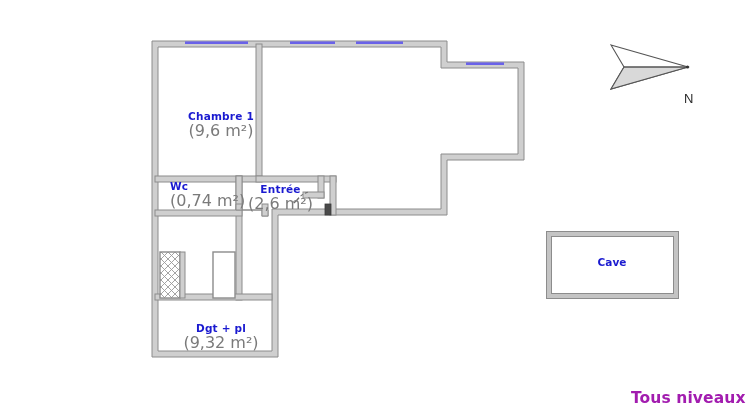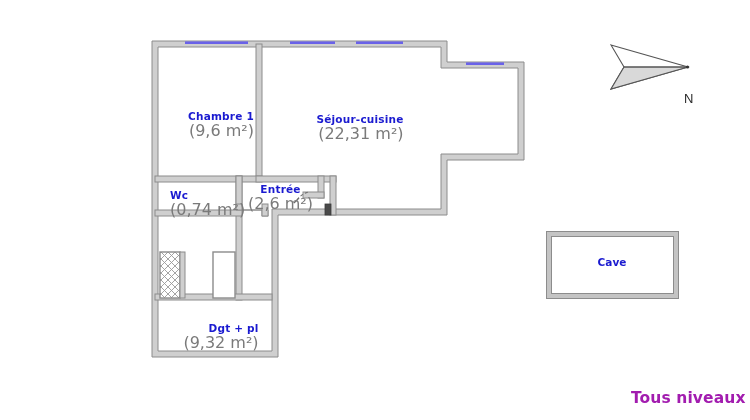--- a/index.html
+++ b/index.html
@@ -25,21 +25,21 @@
     font-size:10.5px;
     color:#1a1ad0;
     letter-spacing:.2px;
     display:block;
   }
   .room-area{
     font-size:16px;
     color:#7a7a7a;
     display:block;
   }
-  .room-label.centered{transform:translateX(-50%);text-align:right;}
+  .room-label.centered{transform:translateX(-50%);text-align:center;}
 
   .cave-label{
     position:absolute;
     font-weight:bold;
     font-size:10.5px;
     color:#1a1ad0;
     transform:translate(-50%,-50%);
     white-space:nowrap;
   }
   .compass-n{
@@ -154,26 +154,22 @@
       <line x1="624" y1="67" x2="688" y2="67" stroke="#555555" stroke-width="1.1"></line>
       <circle cx="687.5" cy="67" r="1.6" fill="#333333"></circle>
     </g>
   </svg>
 
   <div class="room-label centered" style="left:221px;top:110px;">
     <span class="room-name">Chambre 1</span>
     <span class="room-area">(9,6 m²)</span>
   </div>
 
-  <div class="room-label centered" style="left:360px;top:113px;">
-    <span class="room-name">Séjour-cuisine</span>
-    <span class="room-area">(22,31 m²)</span>
-  </div>
 
-  <div class="room-label" style="left:170px;top:180px;margin-top:9px;">
+  <div class="room-label" style="left:170px;top:180px;">
     <span class="room-name">Wc</span>
     <span class="room-area">(0,74 m²)</span>
   </div>
 
   <div class="room-label" style="left:248px;top:183px;text-align:center;">
     <span class="room-name">Entrée</span>
     <span class="room-area">(2,6 m²)</span>
   </div>
 
 

